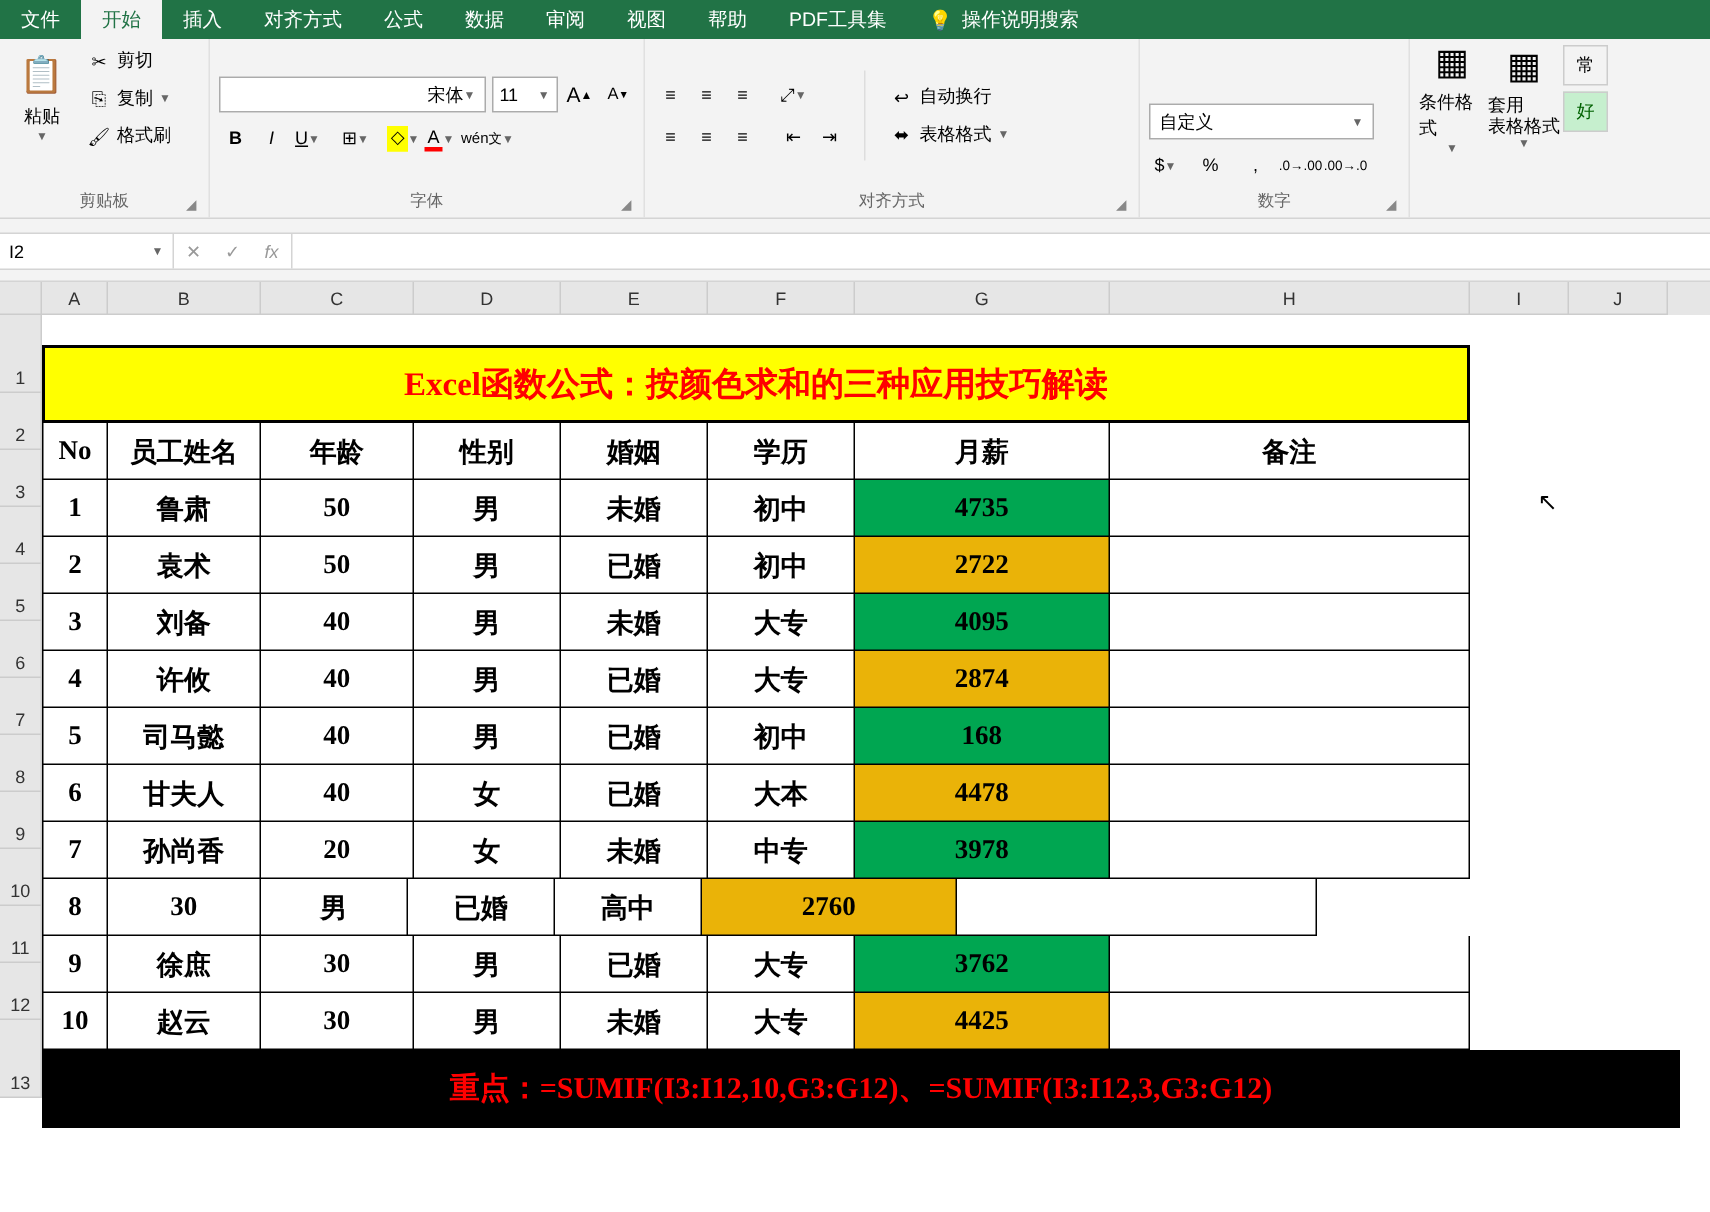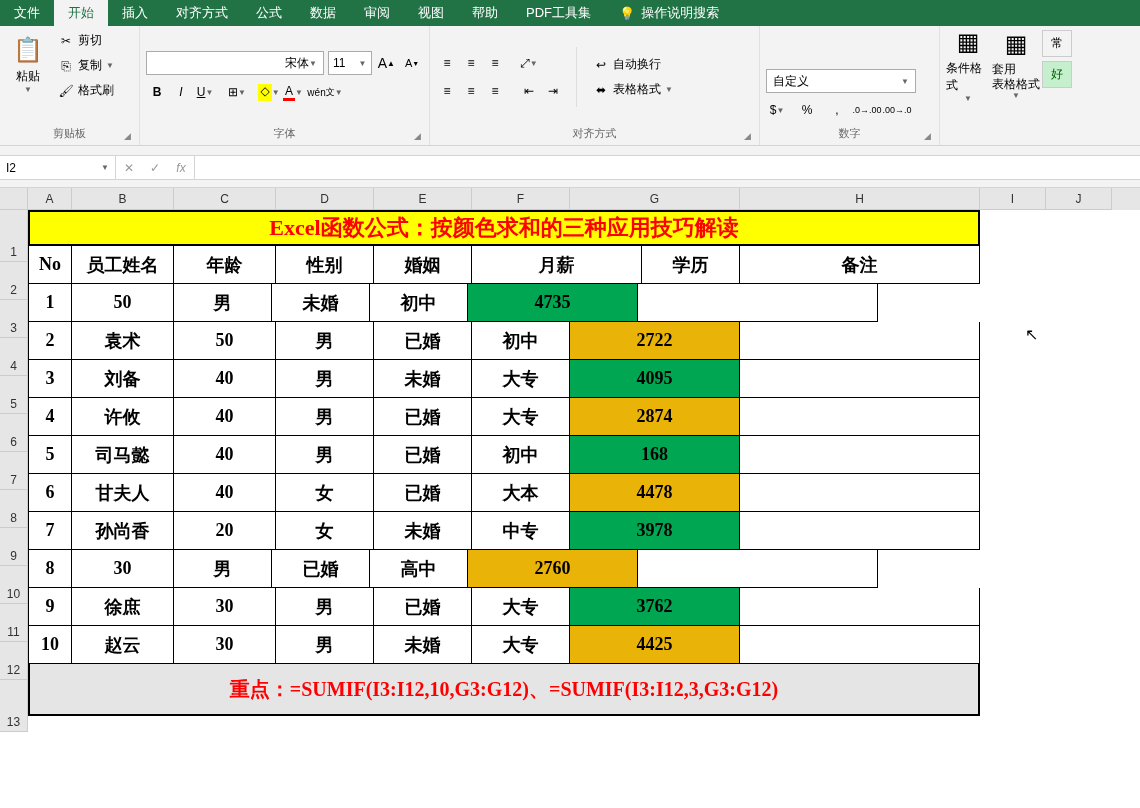--- a/index.html
+++ b/index.html
@@ -53,37 +53,37 @@
 
 .sheet { position: relative; }
 .colhdr-row { display: flex; height: 22px; background: #e6e6e6; }
 .sel-all { width: 28px; border-right: 1px solid #ccc; border-bottom: 1px solid #ccc; background: #e6e6e6; }
 .colhdr { border-right: 1px solid #ccc; border-bottom: 1px solid #ccc; display: flex; align-items: center; justify-content: center; color: #333; background: #e6e6e6; font-size: 12px; }
 .grid-body { display: flex; }
 .rowhdrs { display: flex; flex-direction: column; }
 .rowhdr { width: 28px; border-right: 1px solid #ccc; border-bottom: 1px solid #ccc; background: #e6e6e6; display: flex; align-items: flex-end; justify-content: center; color: #333; font-size: 12px; padding-bottom: 2px; }
 .cells { position: relative; }
 
-.title-row { height: 36px; background: yellow; border: 2px solid #000; display: flex; align-items: center; justify-content: center; font-size: 22px; font-weight: bold; color: red; width: 952px; font-family: SimSun, serif; }
+.title-row { height: 52px; background: yellow; border: 2px solid #000; display: flex; align-items: center; justify-content: center; font-size: 22px; font-weight: bold; color: red; width: 952px; font-family: SimSun, serif; margin-top: 20px; }
 .hdr-row, .data-row { display: flex; height: 38px; }
 .cell { border: 1px solid #000; display: flex; align-items: center; justify-content: center; font-size: 18px; font-weight: bold; font-family: SimSun, serif; border-top: none; }
 .cell + .cell { border-left: none; }
 .c-a { width: 44px; }
 .c-b { width: 102px; }
 .c-c { width: 102px; }
 .c-d { width: 98px; }
 .c-e { width: 98px; }
 .c-f { width: 98px; }
 .c-g { width: 170px; }
 .c-h { width: 240px; }
 
 .salary-green { background: #00a651; }
 .salary-red { background: #eab308; }
 
-.footer-row { height: 52px; background: #e5e5e5; display: flex; align-items: center; justify-content: center; font-size: 20px; font-weight: bold; color: red; width: 952px; font-family: SimSun, serif; border: 2px solid #000; border-top: none; }
+.footer-row { height: 52px; background: #000000; display: flex; align-items: center; justify-content: center; font-size: 20px; font-weight: bold; color: red; width: 1092px; font-family: SimSun, serif; border: 2px solid #000; border-top: none; }
 
 .cursor { position: absolute; left: 1025px; top: 325px; font-size: 16px; pointer-events: none; }
 </style>
 </head>
 <body>
 
 <div class="tabs">
   <div class="tab">文件</div>
   <div class="tab active">开始</div>
   <div class="tab">插入</div>
@@ -306,26 +306,27 @@
         <div class="rowhdr" style="height: 52px;">13</div>
       </div>
     <div class="cells" id="cells">
         <div class="title-row">Excel函数公式：按颜色求和的三种应用技巧解读</div>
         <div class="hdr-row">
           <div class="cell c-a">No</div>
           <div class="cell c-b">员工姓名</div>
           <div class="cell c-c">年龄</div>
           <div class="cell c-d">性别</div>
           <div class="cell c-e">婚姻</div>
+          <div class="cell c-f">学历</div>
           <div class="cell c-g">月薪</div>
-          <div class="cell c-f">学历</div>
           <div class="cell c-h">备注</div>
         </div>
         <div class="data-row">
           <div class="cell c-a">1</div>
+          <div class="cell c-b">鲁肃</div>
           <div class="cell c-c">50</div>
           <div class="cell c-d">男</div>
           <div class="cell c-e">未婚</div>
           <div class="cell c-f">初中</div>
           <div class="cell c-g salary-green">4735</div>
           <div class="cell c-h"></div>
         </div>
         <div class="data-row">
           <div class="cell c-a">2</div>
           <div class="cell c-b">袁术</div>

